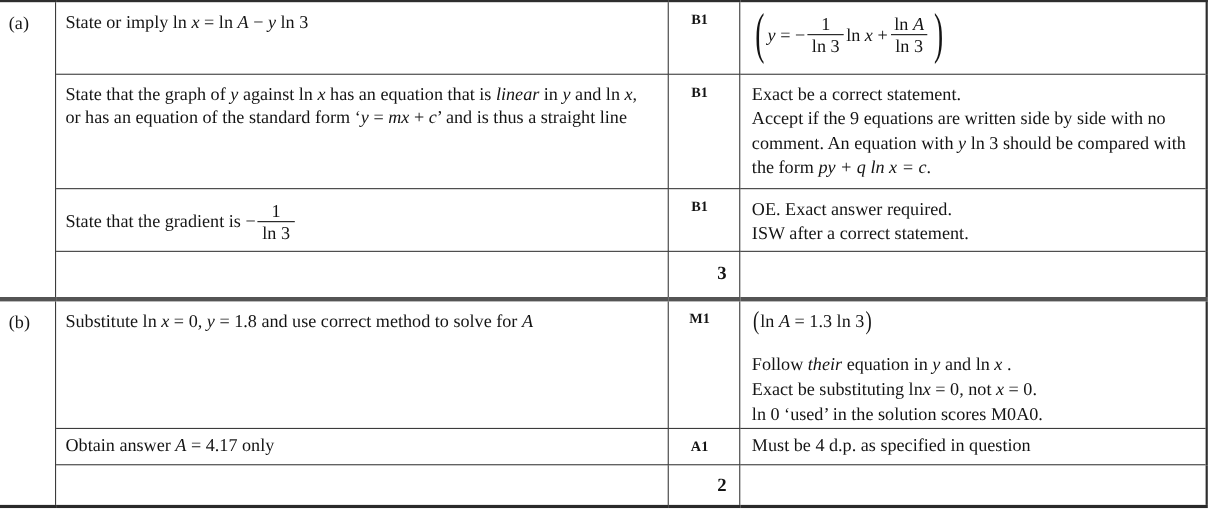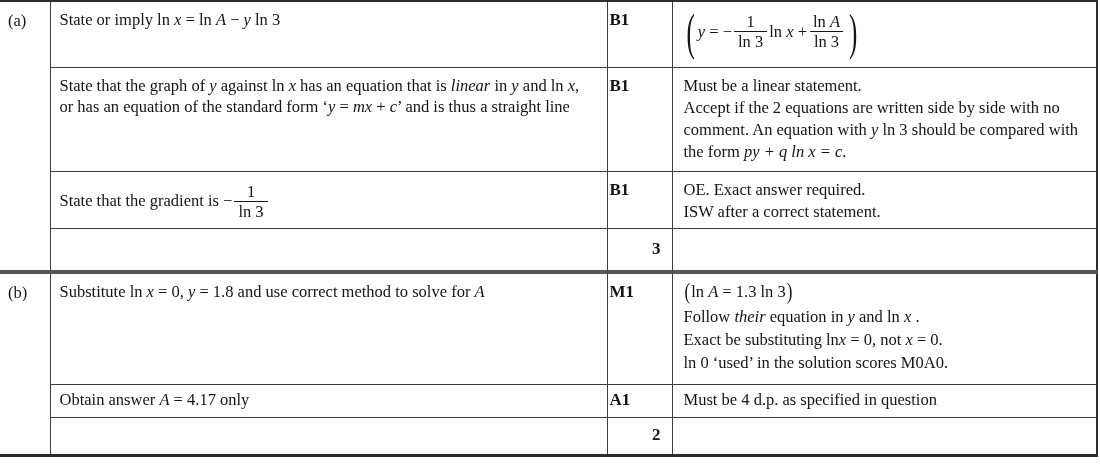--- a/index.html
+++ b/index.html
@@ -41,23 +41,23 @@
   tr.r4{height:44px;}
   tr.r5{height:112px;}
   tr.r6{height:33px;}
   tr.r7{height:38px;}
 
   td.part{padding:8px 4px 0 8px;}
   td.answer{padding:7px 10px 0 9px;}
   td.guidance{padding:7px 8px 0 11px;}
   td.mark{
     font-weight:bold;
-    text-align:left;
+    text-align:center;
     padding:7px 9px 0 2px;
-    font-size:17px;
+    font-size:13px;
   }
   td.total{
     font-weight:bold;
     text-align:right;
     vertical-align:middle;
     padding:0 11px 0 2px;
     font-size:17px;
   }
   tr.r6 td.answer, tr.r6 td.guidance{padding-top:0;margin-top:24px;}
   tr.r6 td{vertical-align:middle;}
@@ -87,21 +87,21 @@
     line-height:1;
   }
   .paren-md{
     display:inline-block;
     font-size:17px;
     transform:scaleY(1.38);
     margin:0 1px;
   }
   .formula-line{display:flex;align-items:center;padding-top:3px;}
   tr.r1 .formula-line{padding-top:4px;}
-  .gap-line{margin-top:3px;}
+  .gap-line{margin-top:17px;}
 </style>
 </head>
 <body>
 
 <table class="ms">
   <colgroup>
     <col class="c-part">
       <col class="c-answer">
       <col class="c-mark">
       <col class="c-guid">
@@ -130,22 +130,22 @@
           <span class="bigparen">)</span>
         </div>
       </td>
     </tr>
     <tr class="r2">
       <td class="answer">
         <div class="gline"><span>State that the graph of </span><span class="it">y</span><span> against ln </span><span class="it">x</span><span> has an equation that is </span><span class="it">linear</span><span> in </span><span class="it">y</span><span> and ln </span><span class="it">x</span><span>, or has an equation of the standard form ‘</span><span class="it">y</span><span> = </span><span class="it">mx</span><span> + </span><span class="it">c</span><span>’ and is thus a straight line</span></div>
       </td>
       <td class="mark">B1</td>
       <td class="guidance lastcol">
-        <div class="gline">Must be a linear statement.</div>
-        <div class="gline"><span>Accept if the 2 equations are written side by side with no comment. An equation with </span><span class="it">y</span><span> ln 3  should be compared with the form </span><span class="it">py + q ln x = c</span><span>.</span></div>
+        <div class="gline">Exact be a correct statement.</div>
+        <div class="gline"><span>Accept if the 9 equations are written side by side with no comment. An equation with </span><span class="it">y</span><span> ln 3  should be compared with the form </span><span class="it">py + q ln x = c</span><span>.</span></div>
       </td>
     </tr>
     <tr class="r3">
       <td class="answer">
         <div class="mathrow" style="padding-top:4px;">
           <span class="txt">State that the gradient is −</span>
           <span class="frac">
             <span class="num">1</span>
             <span class="den">ln 3</span>
           </span>

